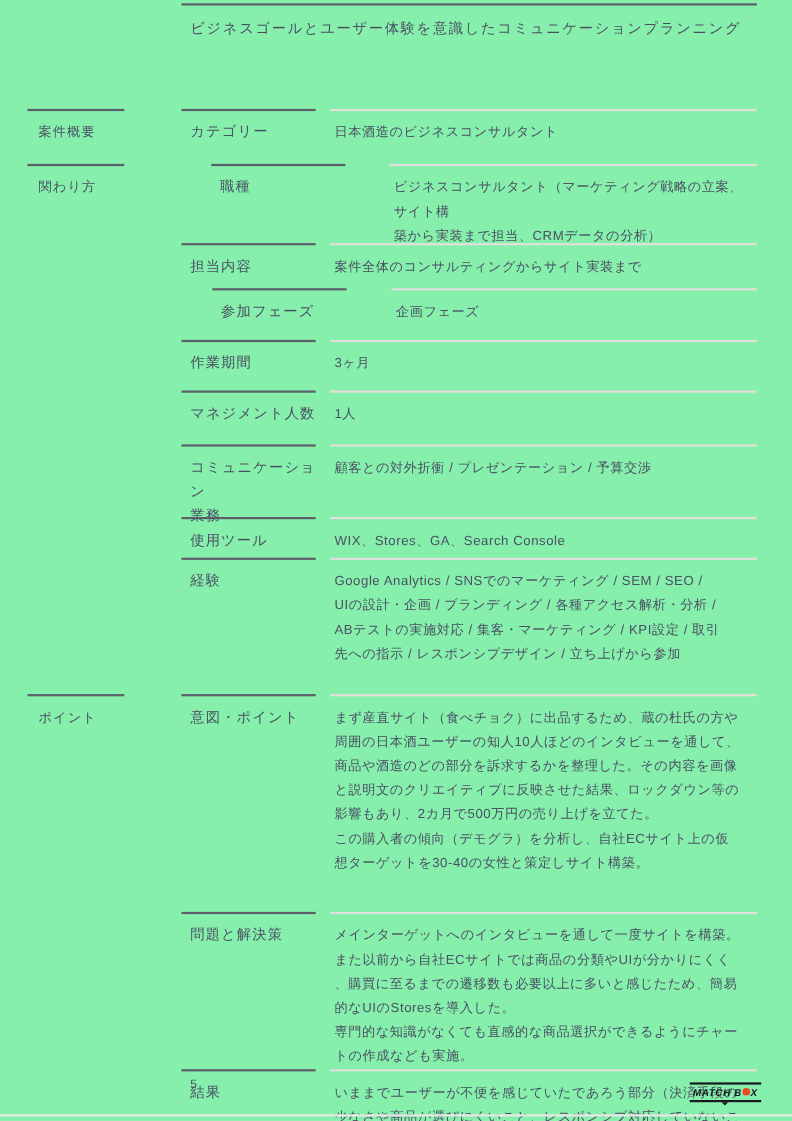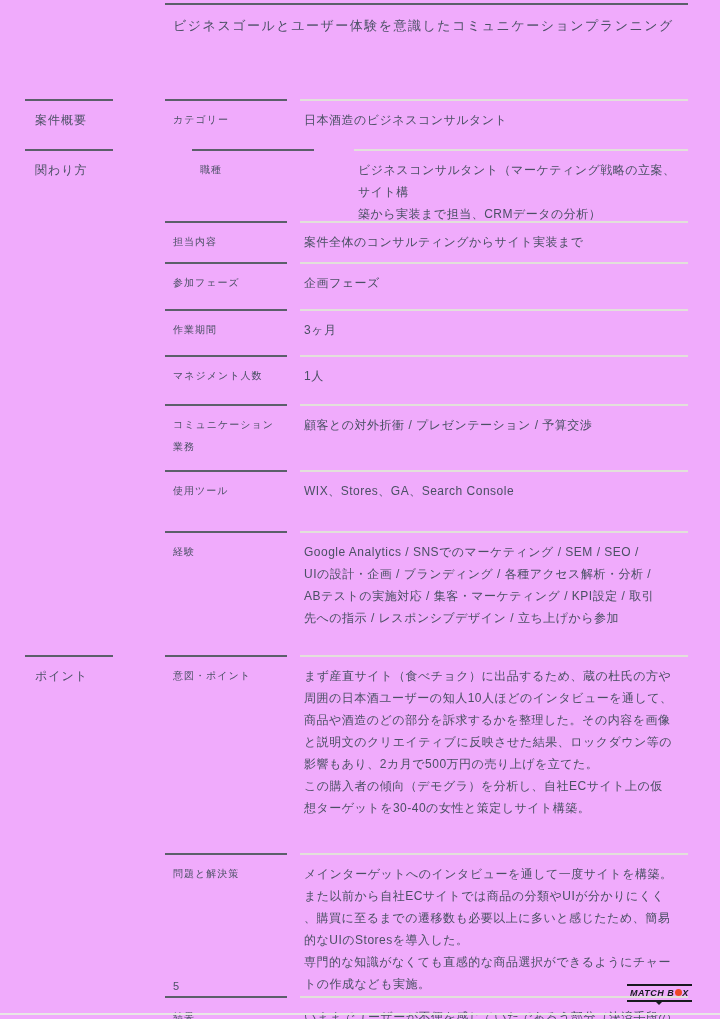--- a/index.html
+++ b/index.html
@@ -1,21 +1,21 @@
 <!DOCTYPE html>
 <html><head>
 <meta charset="utf-8">
 <style>
   * { margin:0; padding:0; box-sizing:border-box; }
   html,body { background:#ffffff; }
   body { font-family:"Liberation Sans","DejaVu Sans",sans-serif; }
   .page {
     position:relative;
     width:720px; height:1019px;
-    background:#f0abfc;
+    background:#86efac;
     overflow:hidden;
     color:#4a5064;
   }
   
   .header { position:relative; height:75px; }
   .top-rule {
     position:absolute; top:3px; left:165px;
     width:523px; height:2px; background:#5b5f6a;
   }
   .title {
@@ -35,21 +35,21 @@
   .cell-left .rule { width:88px; }
   .cell-mid  .rule { width:122px; }
   .cell-val  .rule { width:100%; }
   .label-left {
     padding:10px 0 0 10px;
     font-size:12px; line-height:22px; letter-spacing:1px;
     white-space:pre-line;
   }
   .label-mid {
     padding:10px 6px 0 8px;
-    font-size:10px; line-height:22px; letter-spacing:1px;
+    font-size:13px; line-height:22px; letter-spacing:1px;
     white-space:pre-line;
   }
   .value {
     padding:10px 0 0 4px;
     font-size:12px; line-height:22px; letter-spacing:0.5px;
     white-space:pre-line;
   }
   
   .page-num {
     position:absolute; left:173px; top:980px;
@@ -126,21 +126,21 @@
       <div class="cell-mid">
         <div class="rule rule-dark"></div>
         <div class="label-mid">担当内容</div>
       </div>
       <div class="cell-val">
         <div class="rule rule-light"></div>
         <div class="value">案件全体のコンサルティングからサイト実装まで</div>
       </div>
     </div>
 
-    <div class="row" style="height:47px;">
+    <div class="row" style="height:47px;gap:28px;">
       <div class="cell-left"></div>
       <div class="cell-mid">
         <div class="rule rule-dark"></div>
         <div class="label-mid">参加フェーズ</div>
       </div>
       <div class="cell-val">
         <div class="rule rule-light"></div>
         <div class="value">企画フェーズ</div>
       </div>
     </div>
@@ -175,21 +175,21 @@
         <div class="rule rule-dark"></div>
         <div class="label-mid">コミュニケーション
 業務</div>
       </div>
       <div class="cell-val">
         <div class="rule rule-light"></div>
         <div class="value">顧客との対外折衝 / プレゼンテーション / 予算交渉</div>
       </div>
     </div>
 
-    <div class="row" style="height:61px;justify-content:flex-end;">
+    <div class="row" style="height:37px;justify-content:flex-end;">
       <div class="cell-left"></div>
       <div class="cell-mid">
         <div class="rule rule-dark"></div>
         <div class="label-mid">使用ツール</div>
       </div>
       <div class="cell-val">
         <div class="rule rule-light"></div>
         <div class="value">WIX、Stores、GA、Search Console</div>
       </div>
     </div>

